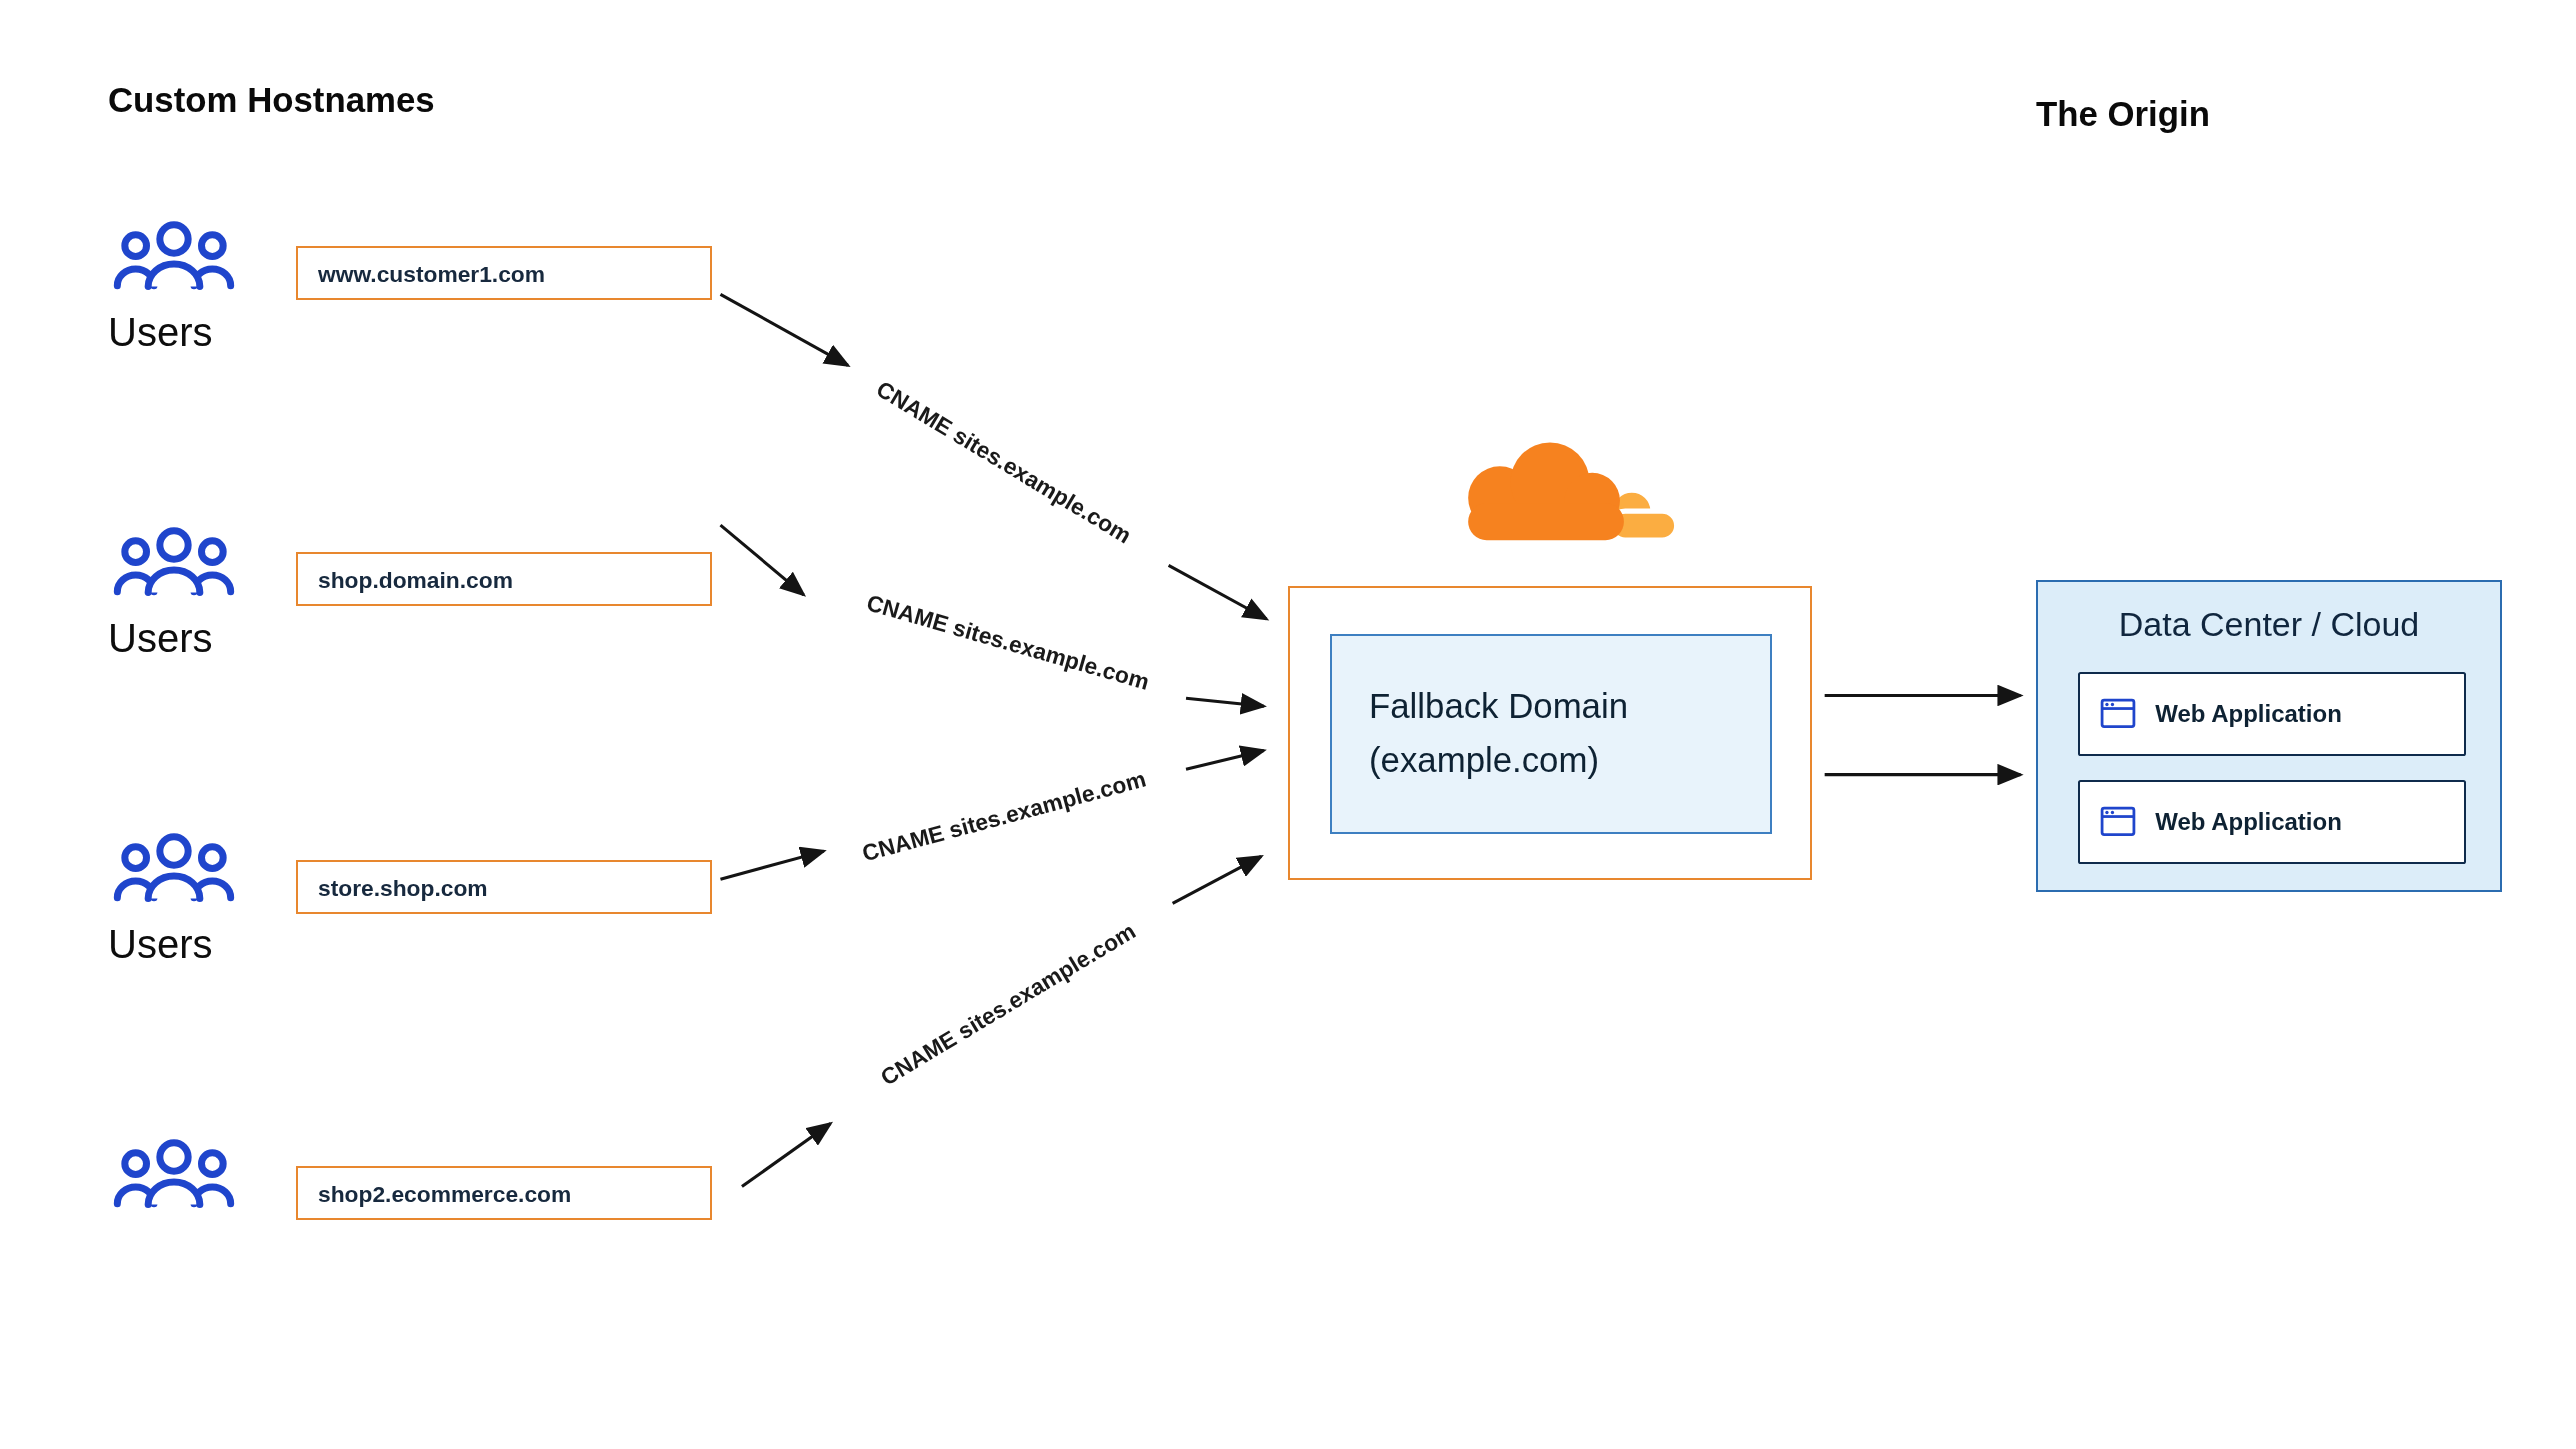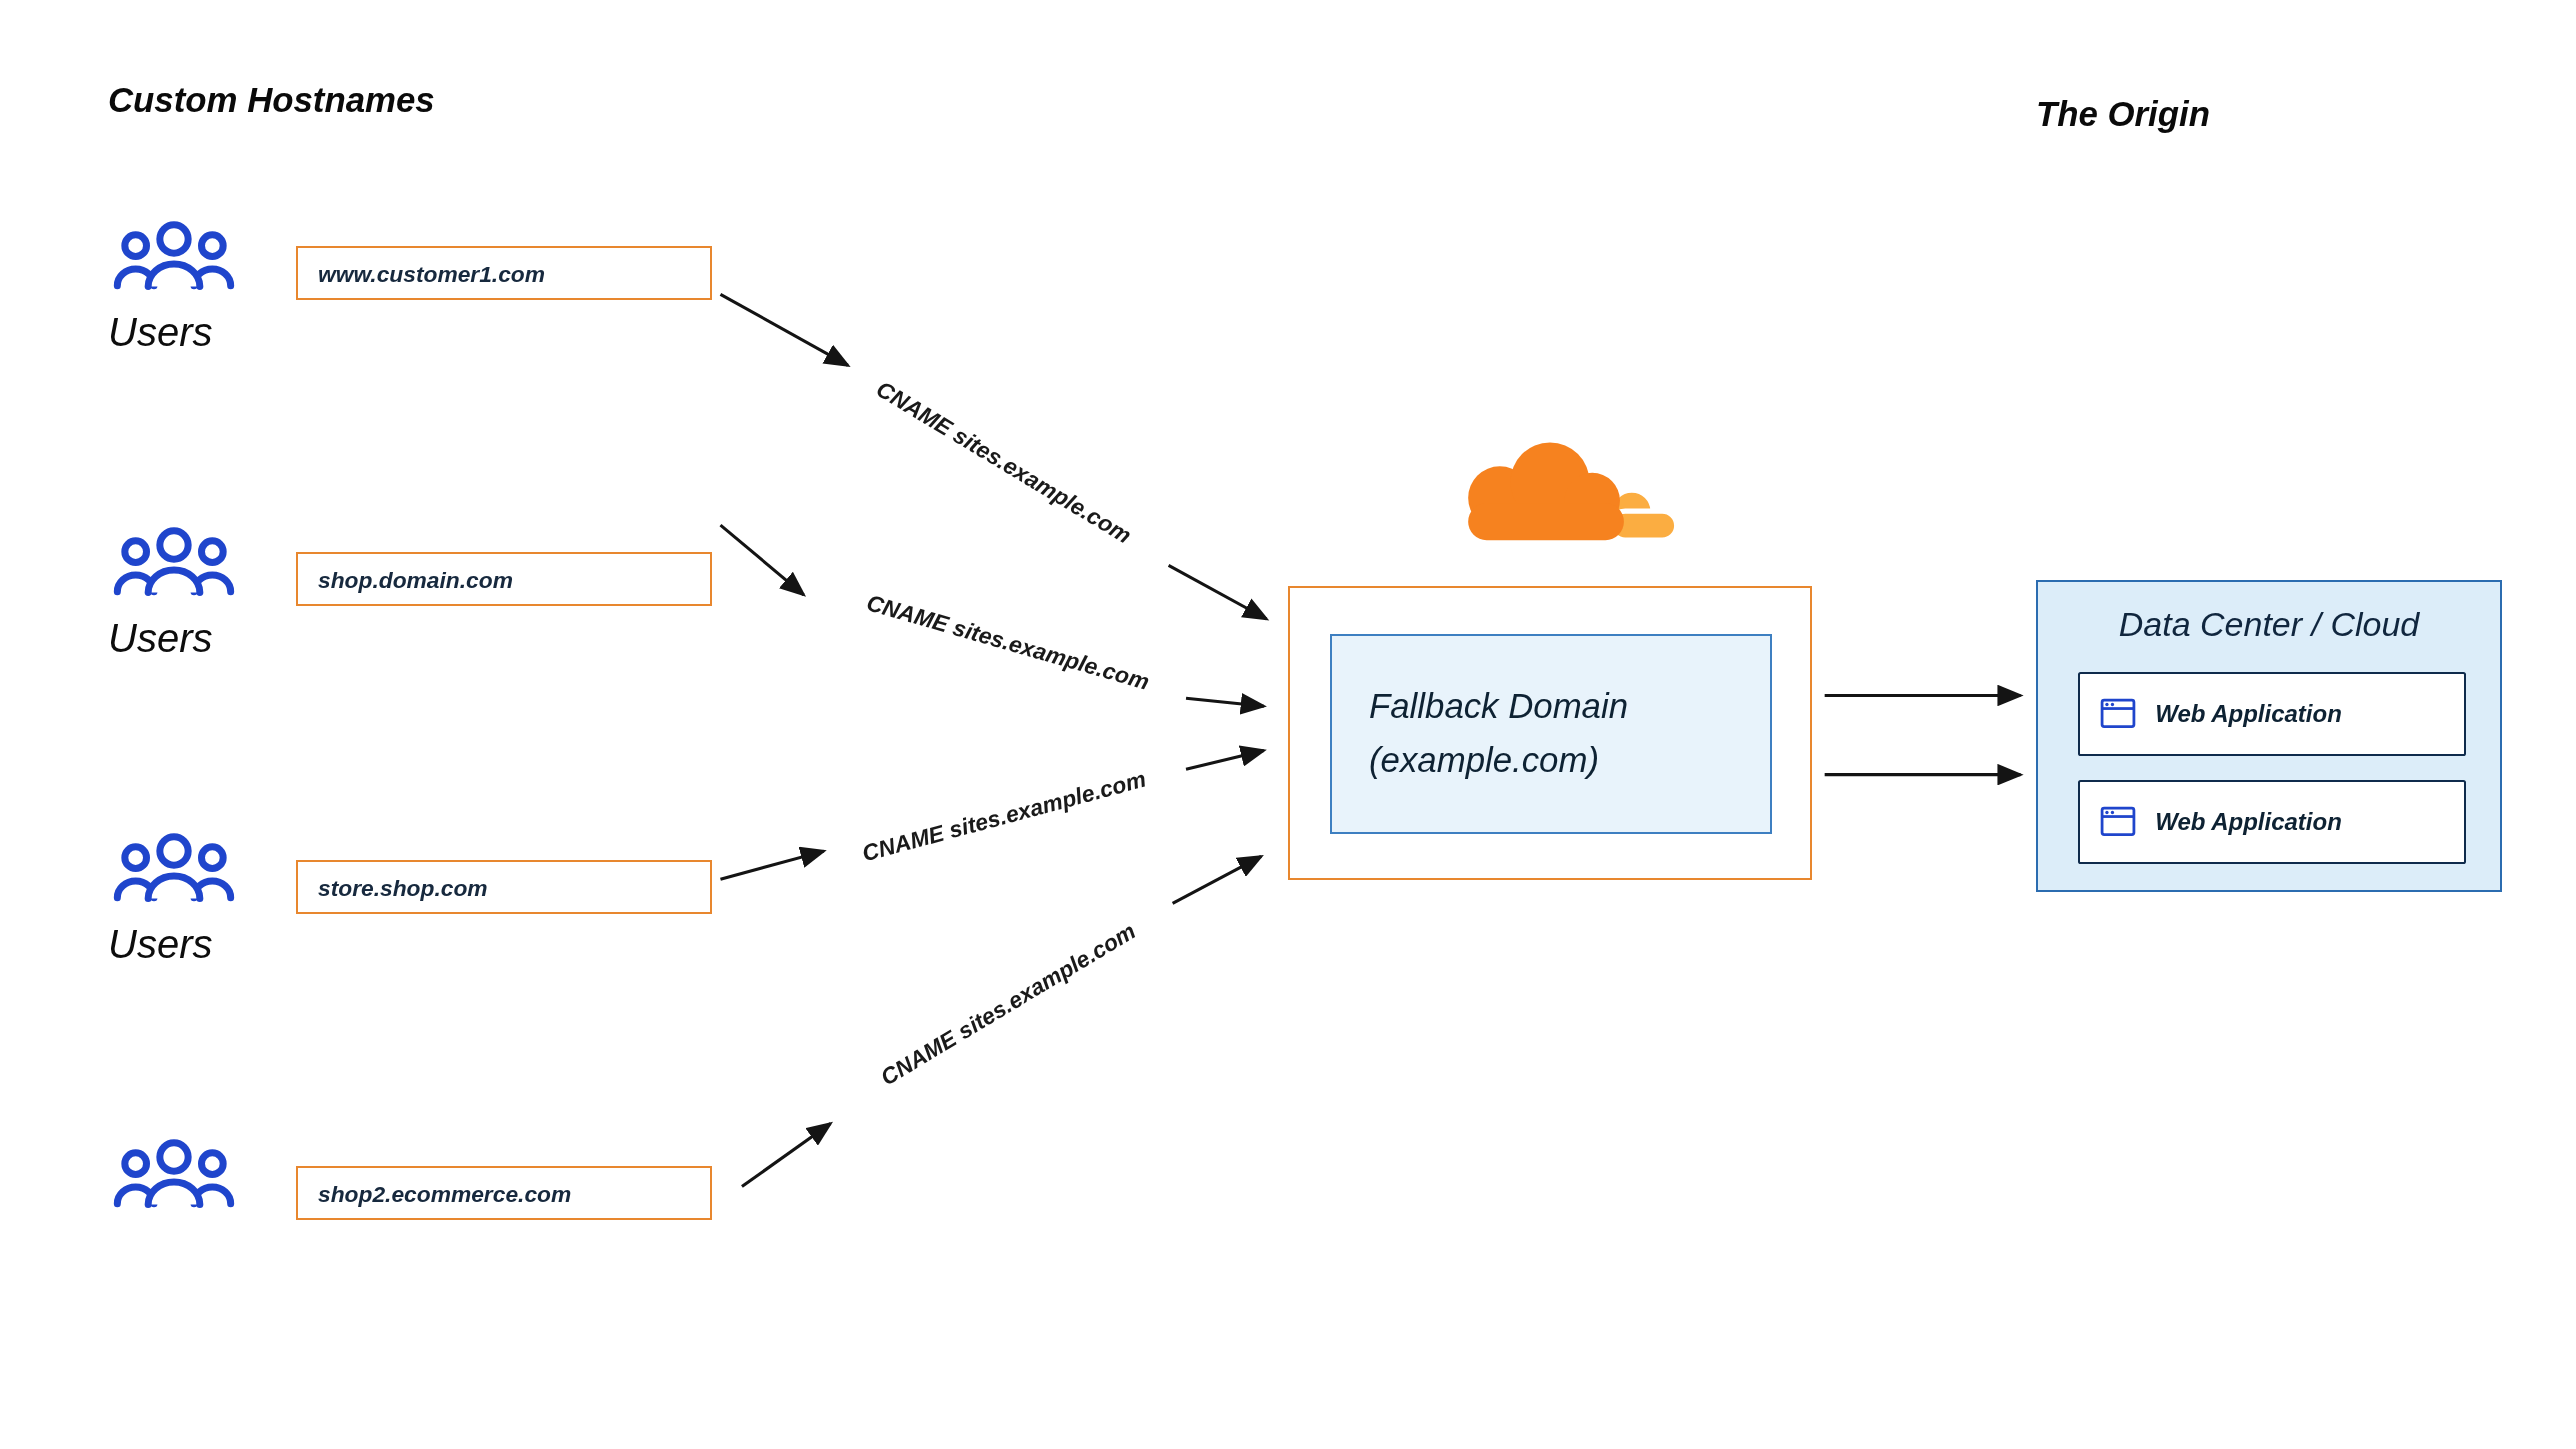--- a/index.html
+++ b/index.html
@@ -1,16 +1,16 @@
 <!DOCTYPE html>
 <html style="font-size:10.7px"><head>
 <meta charset="utf-8">
 <style>
   html,body{margin:0;padding:0;background:#ffffff;}
-  #stage{width:2576px;height:1236px;overflow:hidden;background:#ec4899;font-style:italic;}
+  #stage{width:2576px;height:1236px;overflow:hidden;background:#ec4899;}
   #canvas{
     position:relative;width:1288px;height:725px;
     transform:scale(2);transform-origin:0 0;
     background:#ffffff;
     font-family:"Liberation Sans", sans-serif;
     color:#0d0d0d;
   }
   .abs{position:absolute;}
   .heading{font-size:17.4px;font-weight:700;color:#0a0a0a;white-space:nowrap;}
   .users-label{font-size:20px;font-weight:400;color:#0d0d0d;}

